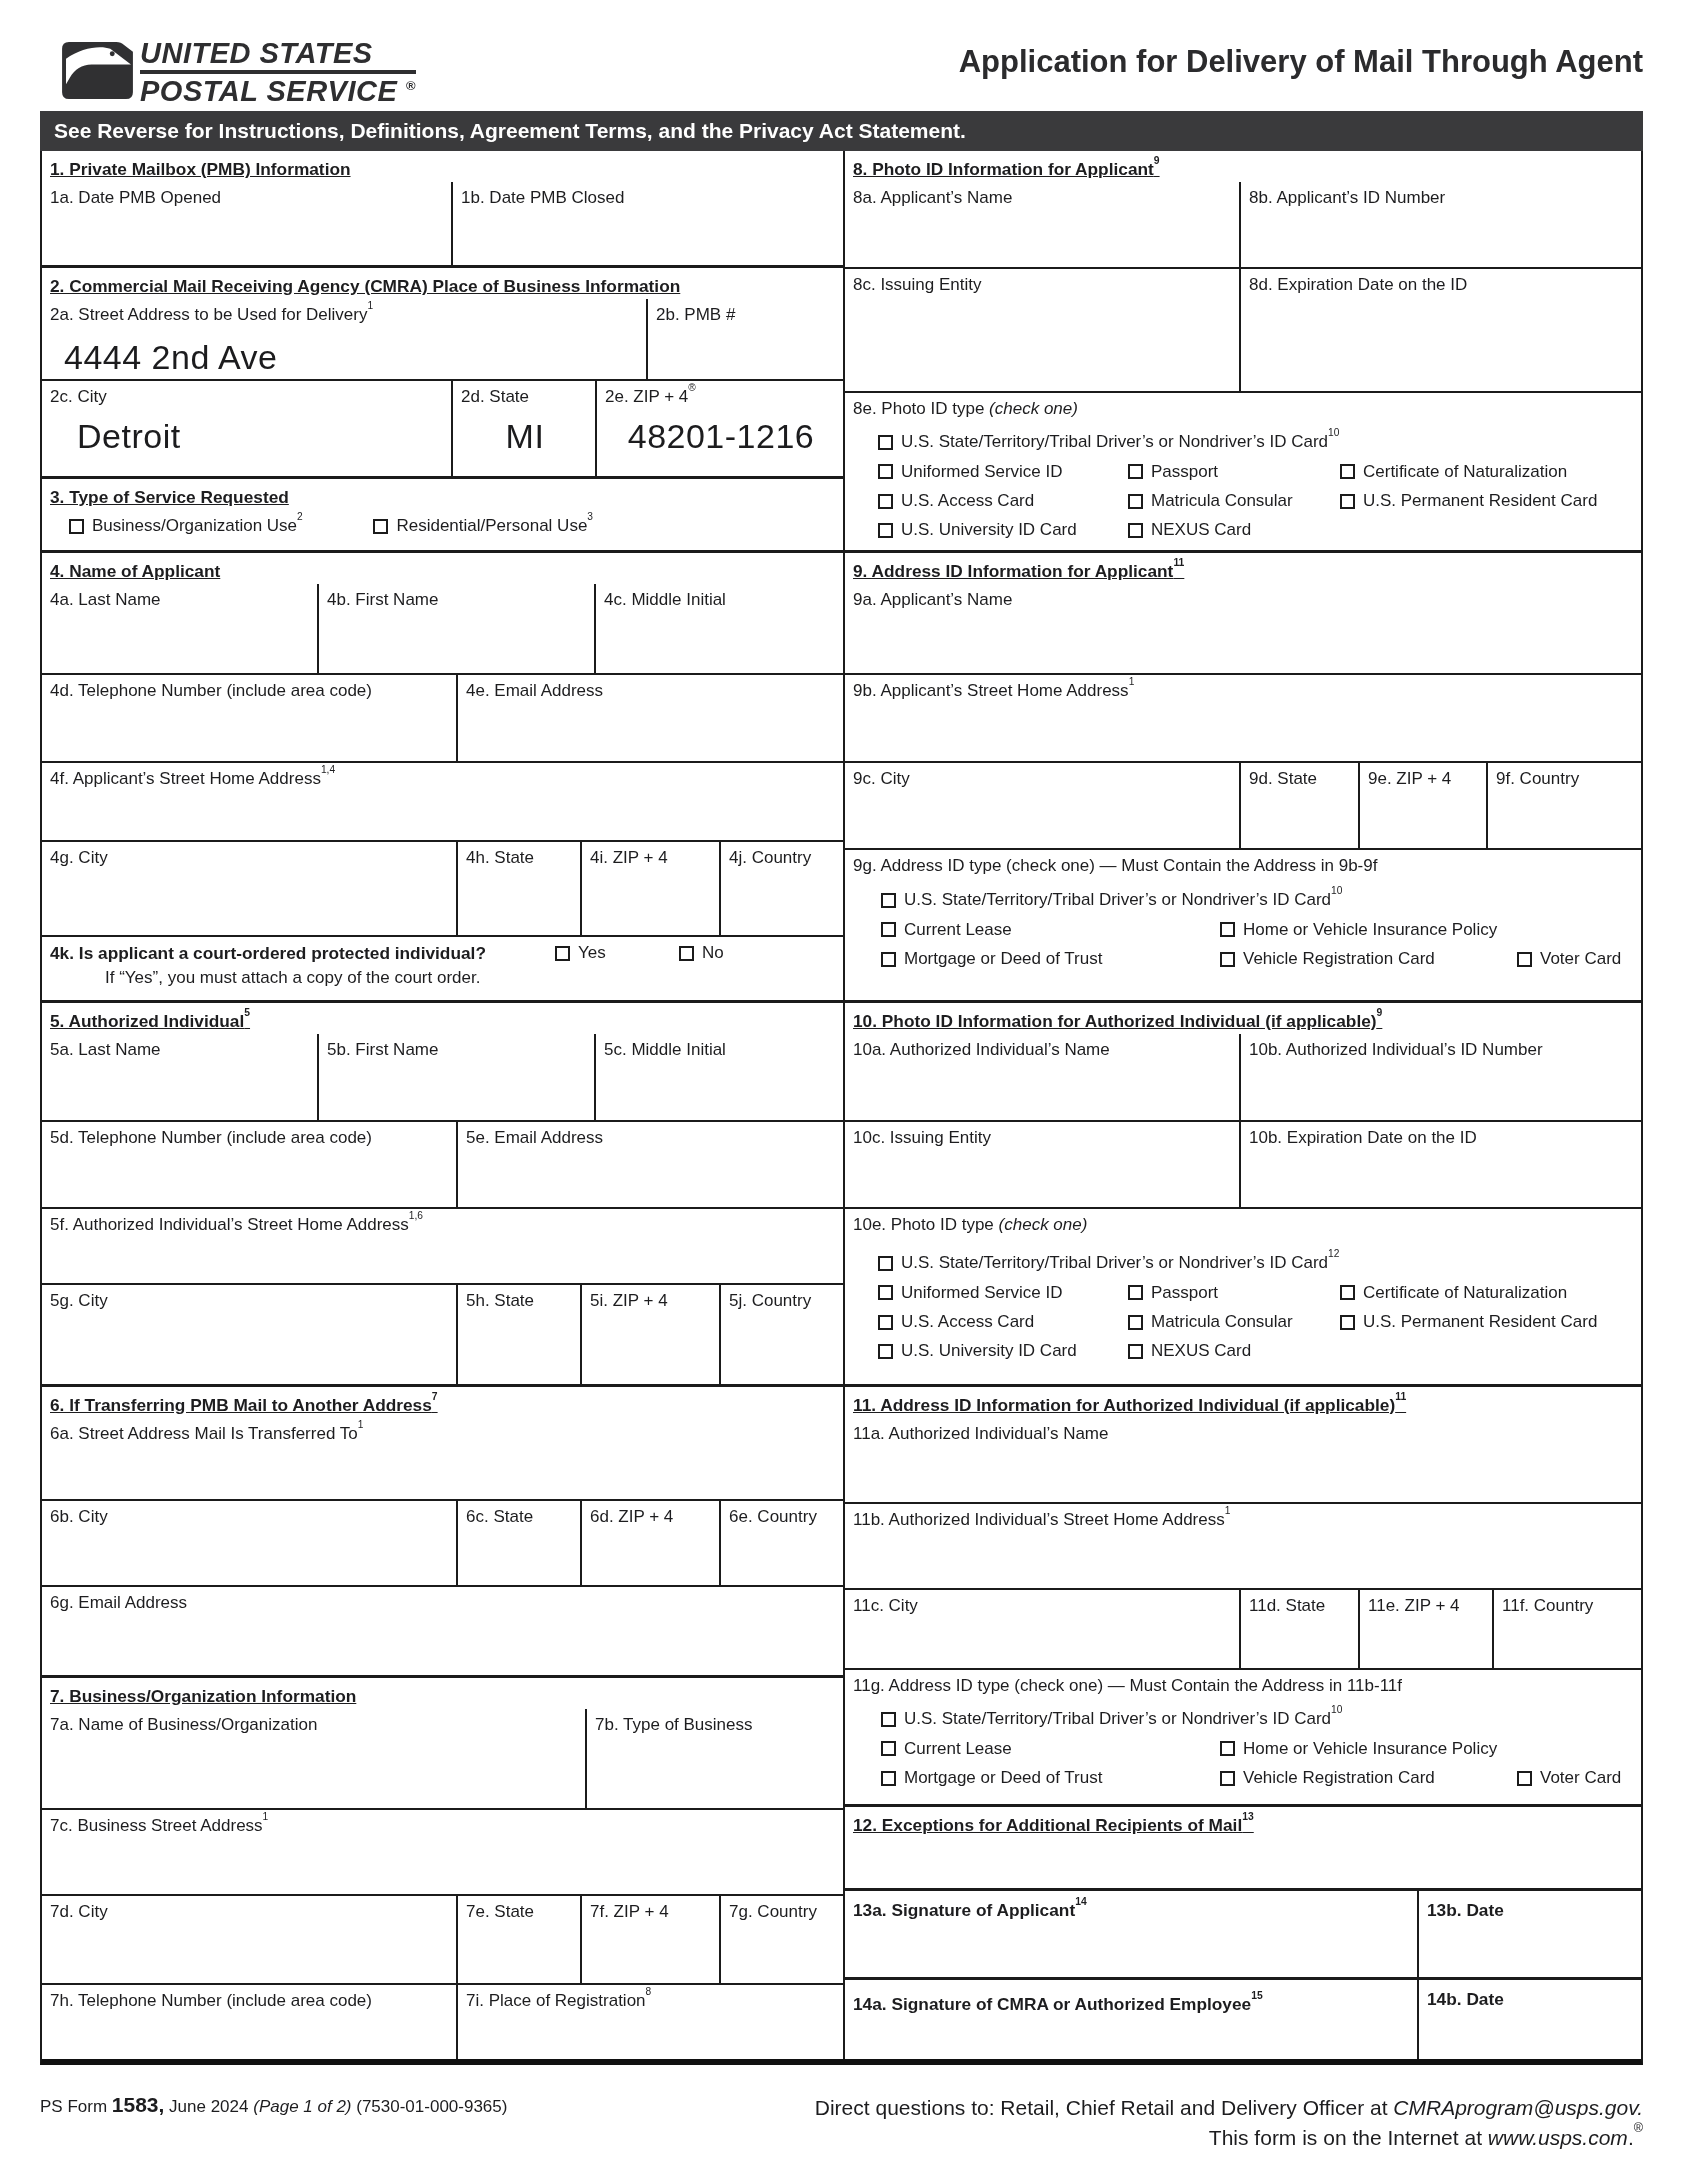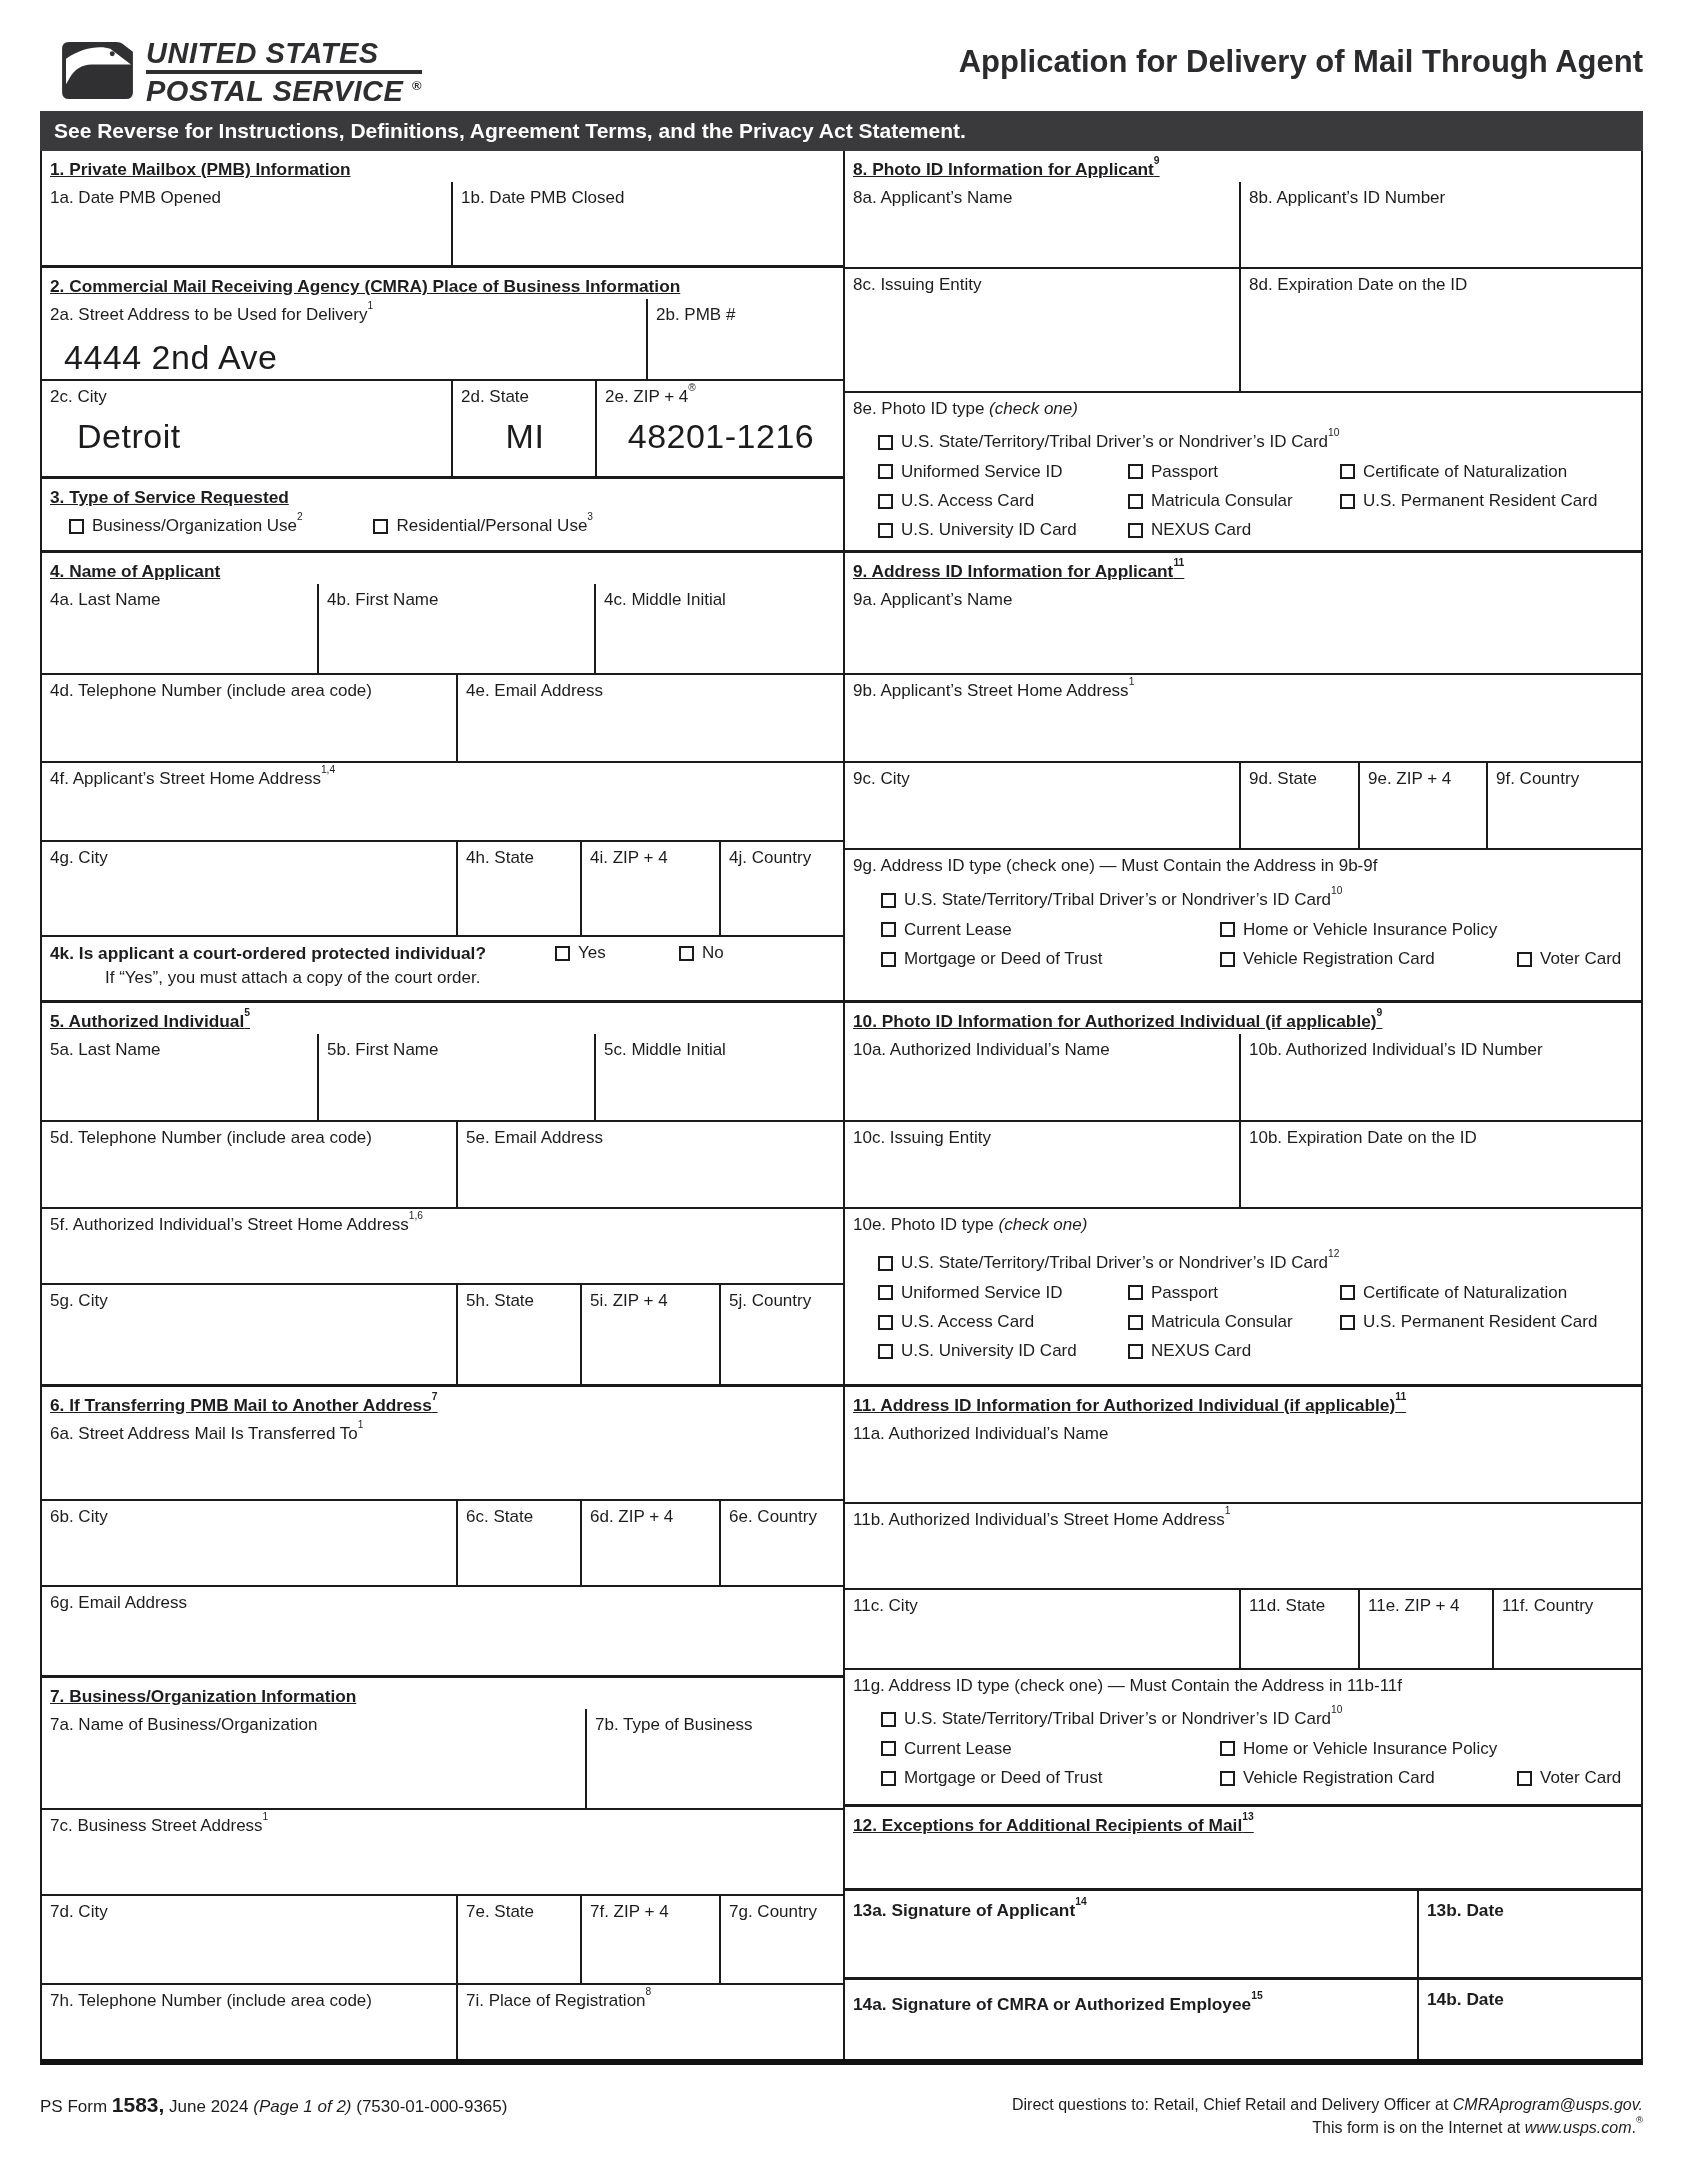--- a/index.html
+++ b/index.html
@@ -3,21 +3,21 @@
 <meta charset="utf-8">
 <style>
   * { margin:0; padding:0; box-sizing:border-box; }
   html,body { background:#e8e8e8; }
   .page {
     width:1683px; height:2178px; position:relative; background:#ffffff;
     font-family:"Liberation Sans", sans-serif; color:#1d1d1f; overflow:hidden;
   }
   
   .header { height:111px; position:relative; }
-  .logo { position:absolute; left:59px; top:38px; display:flex; align-items:center; gap:10px; }
+  .logo { position:absolute; left:59px; top:38px; display:flex; align-items:center; gap:4px; }
   .logo-text { display:flex; flex-direction:column; }
   .logo-line { font-style:italic; font-weight:bold; font-size:29px; letter-spacing:0.5px; color:#2e2e30; line-height:1.05; white-space:nowrap; }
   .logo-rule { height:4px; background:#2e2e30; margin:2px 0; }
   .logo-reg { font-size:13px; font-style:normal; vertical-align:super; }
   .doc-title { position:absolute; right:40px; top:44px; font-size:31px; font-weight:bold; color:#2b2b2d; }
   .banner { margin:0 40px; height:40px; background:#3a3a3c; color:#fff; font-weight:bold;
             font-size:21px; display:flex; align-items:center; padding-left:14px; }
   
   .grid { margin:0 40px; display:flex; border-left:2px solid #1b1b1b; border-right:2px solid #1b1b1b; border-bottom:6px solid #111; }
   .col { display:flex; flex-direction:column; }
@@ -45,21 +45,21 @@
   .cbgroup { padding:0 6px 0 8px; }
   
   .q-bold { font-weight:bold; font-size:17.3px; }
   .k-line { display:flex; align-items:center; }
   .k-note { font-size:17px; margin-left:55px; margin-top:4px; }
   
   .sig-label { font-weight:bold; font-size:17.3px; }
   
   .footer { margin:0 40px; display:flex; justify-content:space-between; padding-top:28px; font-size:17px; }
   .f-bold { font-weight:bold; font-size:21px; }
-  .footer-right { text-align:right; font-size:16px; line-height:1.45; }
+  .footer-right { text-align:right; font-size:21px; line-height:1.45; }
 </style>
 </head>
 <body>
 
 <div class="page">
 
   <div class="header">
     <div class="logo">
       <span>
         <svg width="77" height="61" viewBox="0 0 78 62">

